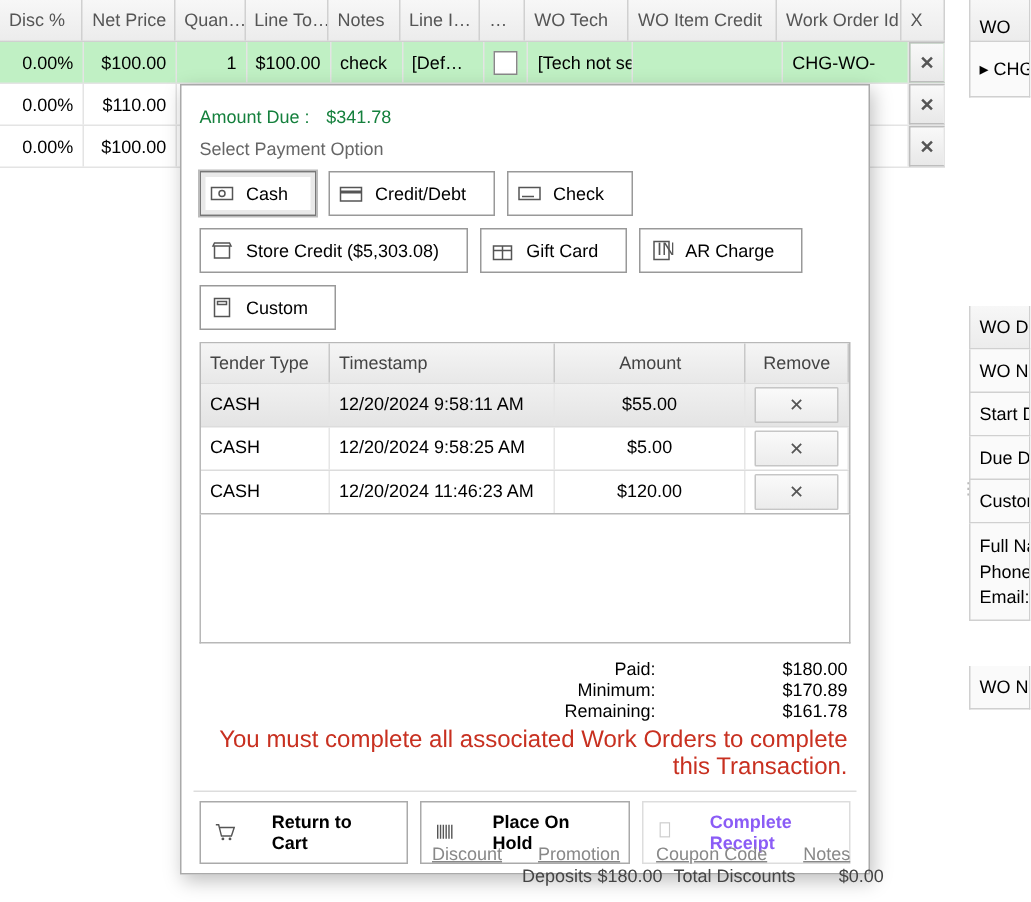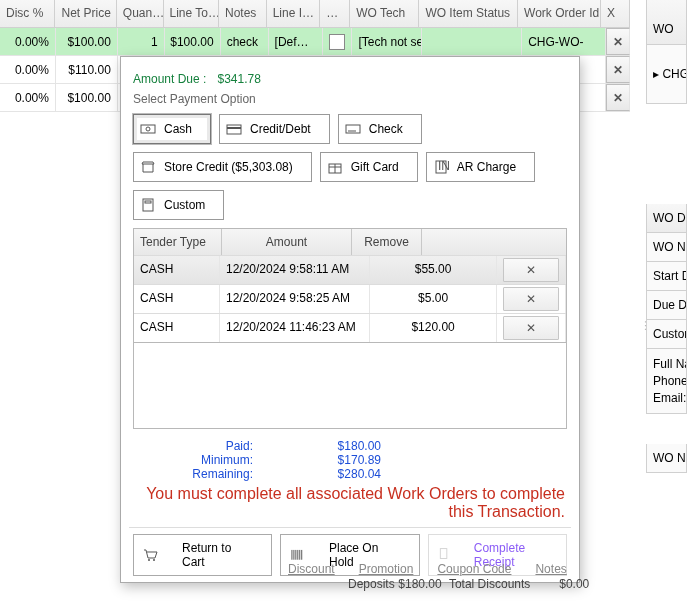--- a/index.html
+++ b/index.html
@@ -11,21 +11,21 @@
 .bg-head div { border-right: 1px solid #d0d0d0; padding: 6px 22px 0 6px; color: #555; white-space: nowrap; overflow: hidden; }
 .c1{width:56px;text-align:center}.c2{width:62px;text-align:center}.c3{width:47px;}.c4{width:56px;text-align:center}.c5{width:48px}.c6{width:54px}.c7{width:30px}.c8{width:70px}.c9{width:100px}.c10{width:84px}.c11{width:24px;text-align:center}
 .bg-rows .row { display:flex; height:28px; border-bottom:1px solid #e4e4e4; align-items:center; }
 .bg-rows .row div { border-right:1px solid #e4e4e4; height:100%; display:flex; align-items:center; padding:0 6px; white-space:nowrap; overflow:hidden; }
 .bg-rows .row.g { background:#c0f0c4; }
 .right-align { justify-content:flex-end; }
 .xbtn { width:24px; justify-content:center!important; background:linear-gradient(#f9f9f9,#e8e8e8); border:1px solid #bdbdbd; font-weight:bold; color:#555; cursor:pointer; }
 
 
 .rpanel { position:absolute; left:646px; top:0; width:41px; }
-.rcell { border:1px solid #d0d0d0; border-top:none; padding:22px 6px; white-space:nowrap; overflow:hidden; background:#fafafa; }
+.rcell { border:1px solid #d0d0d0; border-top:none; padding:11px 6px; white-space:nowrap; overflow:hidden; background:#fafafa; }
 .rcell.h { background:linear-gradient(#f7f7f7,#ececec); height:28px; }
 .sidecard { position:absolute; left:646px; top:204px; width:41px; }
 .sidecard .rcell { height:auto; padding:7px 6px; }
 
 .drag-dots { position:absolute; left:640px; top:319px; color:#bbb; font-size:11px; letter-spacing:-1px; }
 
 
 .modal { position:absolute; left:120px; top:56px; width:460px; background:#fff; border:1px solid #aaa; box-shadow:2px 4px 12px rgba(0,0,0,0.25); padding:8px 8px 4px 8px; }
 .amt-due { font-size:20px; color:#15803d; margin:0 0 4px 4px; }
 .sel-opt { font-size:12px; color:#666; margin:0 0 8px 4px; }
@@ -40,48 +40,48 @@
 .pt-head { display:flex; background:linear-gradient(#f5f5f5,#e8e8e8); }
 .pt-head div { border-right:1px solid #c8c8c8; padding:6px; color:#444; }
 .pt-body .prow { display:flex; border-top:1px solid #dcdcdc; }
 .pt-body .prow div { border-right:1px solid #e6e6e6; padding:6px; }
 .pt-body .prow.sel { background:linear-gradient(#f0f0f0,#e4e4e4); }
 .pc1{width:88px}.pc2{width:154px}.pc3{width:130px;text-align:center}.pc4{width:70px;text-align:center}
 .rm { display:inline-block; width:56px; padding:4px 0; margin:-4px 0; text-align:center; border:1px solid #c6c6c6; background:linear-gradient(#fafafa,#ececec); color:#555; border-radius:1px; cursor:pointer; }
 .spacer { height:86px; border:1px solid #b8b8b8; border-top:none; margin:0 4px 10px 4px; }
 
 .totals { margin:0 6px 4px 4px; }
-.totals .trow { display:flex; gap:28px; font-size:18px; color:#1d4ed8; }
+.totals .trow { display:flex; justify-content:flex-end; gap:28px; font-size:18px; color:#000000; }
 .totals .trow .lbl { width:120px; text-align:right; }
 .totals .trow .val { width:100px; text-align:right; }
 .warn { color:#c83020; text-align:right; margin:4px 6px 6px 0; font-size:16px; }
 
 .footer-btns { display:flex; gap:8px; border-top:1px solid #ddd; padding:6px 4px 2px 4px; }
-.fbtn { display:inline-flex; align-items:center; gap:24px; border:1px solid #aaa; background:#fff; padding:6px 14px 6px 8px; cursor:pointer; flex:1; justify-content:center; }
+.fbtn { display:inline-flex; align-items:center; gap:24px; border:1px solid #aaa; background:#fff; padding:6px 14px 6px 8px; cursor:pointer; flex:1; justify-content:center;font-weight:bold; }
 .fbtn.dis { color:#8b5cf6; border-color:#ddd; cursor:default; }
 
 
 .links { position:absolute; left:288px; top:562px; display:flex; gap:24px; }
 .links span { color:#888; text-decoration:underline; cursor:pointer; }
 .deposits { position:absolute; left:348px; top:576px; color:#444; font-size:13px; }
 </style>
 </head>
 <body>
 
 <div class="bg-grid">
   <div class="bg-head">
     <div class="c1">Disc %</div>
     <div class="c2">Net Price</div>
     <div class="c3">Quan…</div>
     <div class="c4">Line To…</div>
     <div class="c5">Notes</div>
     <div class="c6">Line I…</div>
     <div class="c7">…</div>
     <div class="c8">WO Tech</div>
-    <div class="c9">WO Item Status</div>
+    <div class="c9">WO Item Credit</div>
     <div class="c10">Work Order Id</div>
     <div class="c11">X</div>
   </div>
   <div class="bg-rows">
     <div class="row g">
       <div class="c1 right-align">0.00%</div>
       <div class="c2 right-align">$100.00</div>
       <div class="c3 right-align">1</div>
       <div class="c4 right-align">$100.00</div>
       <div class="c5 g2">check</div>
@@ -195,20 +195,21 @@
             <rect x="3" y="2" width="10" height="12" fill="none" stroke="#555"></rect>
             <rect x="5" y="4" width="6" height="2" fill="none" stroke="#555"></rect>
           </svg></span>
       <span>Custom</span>
     </div>
   </div>
 
   <div class="ptable">
     <div class="pt-head">
       <div class="pc1">Tender Type</div>
+      <div class="pc2">Timestamp</div>
       <div class="pc3">Amount</div>
       <div class="pc4">Remove</div>
     </div>
     <div class="pt-body">
       <div class="prow sel">
         <div class="pc1">CASH</div>
         <div class="pc2">12/20/2024 9:58:11 AM</div>
         <div class="pc3">$55.00</div>
         <div class="pc4"><span class="rm">✕</span></div>
       </div>
@@ -232,21 +233,21 @@
     <div class="trow">
         <span class="lbl">Paid:</span>
         <span class="val">$180.00</span>
       </div>
     <div class="trow">
         <span class="lbl">Minimum:</span>
         <span class="val">$170.89</span>
       </div>
     <div class="trow">
         <span class="lbl">Remaining:</span>
-        <span class="val">$280.04</span>
+        <span class="val">$161.78</span>
       </div>
   </div>
   <div class="warn">You must complete all associated Work Orders to complete this Transaction.</div>
 
   <div class="footer-btns">
     <div class="fbtn">
       <span class="ico"><svg viewBox="0 0 16 16">
             <path d="M2 3 L4 3 L6 11 L13 11 L15 5 L5 5" fill="none" stroke="#555"></path>
             <circle cx="7" cy="13" r="1" fill="#555"></circle>
             <circle cx="12" cy="13" r="1" fill="#555"></circle>

